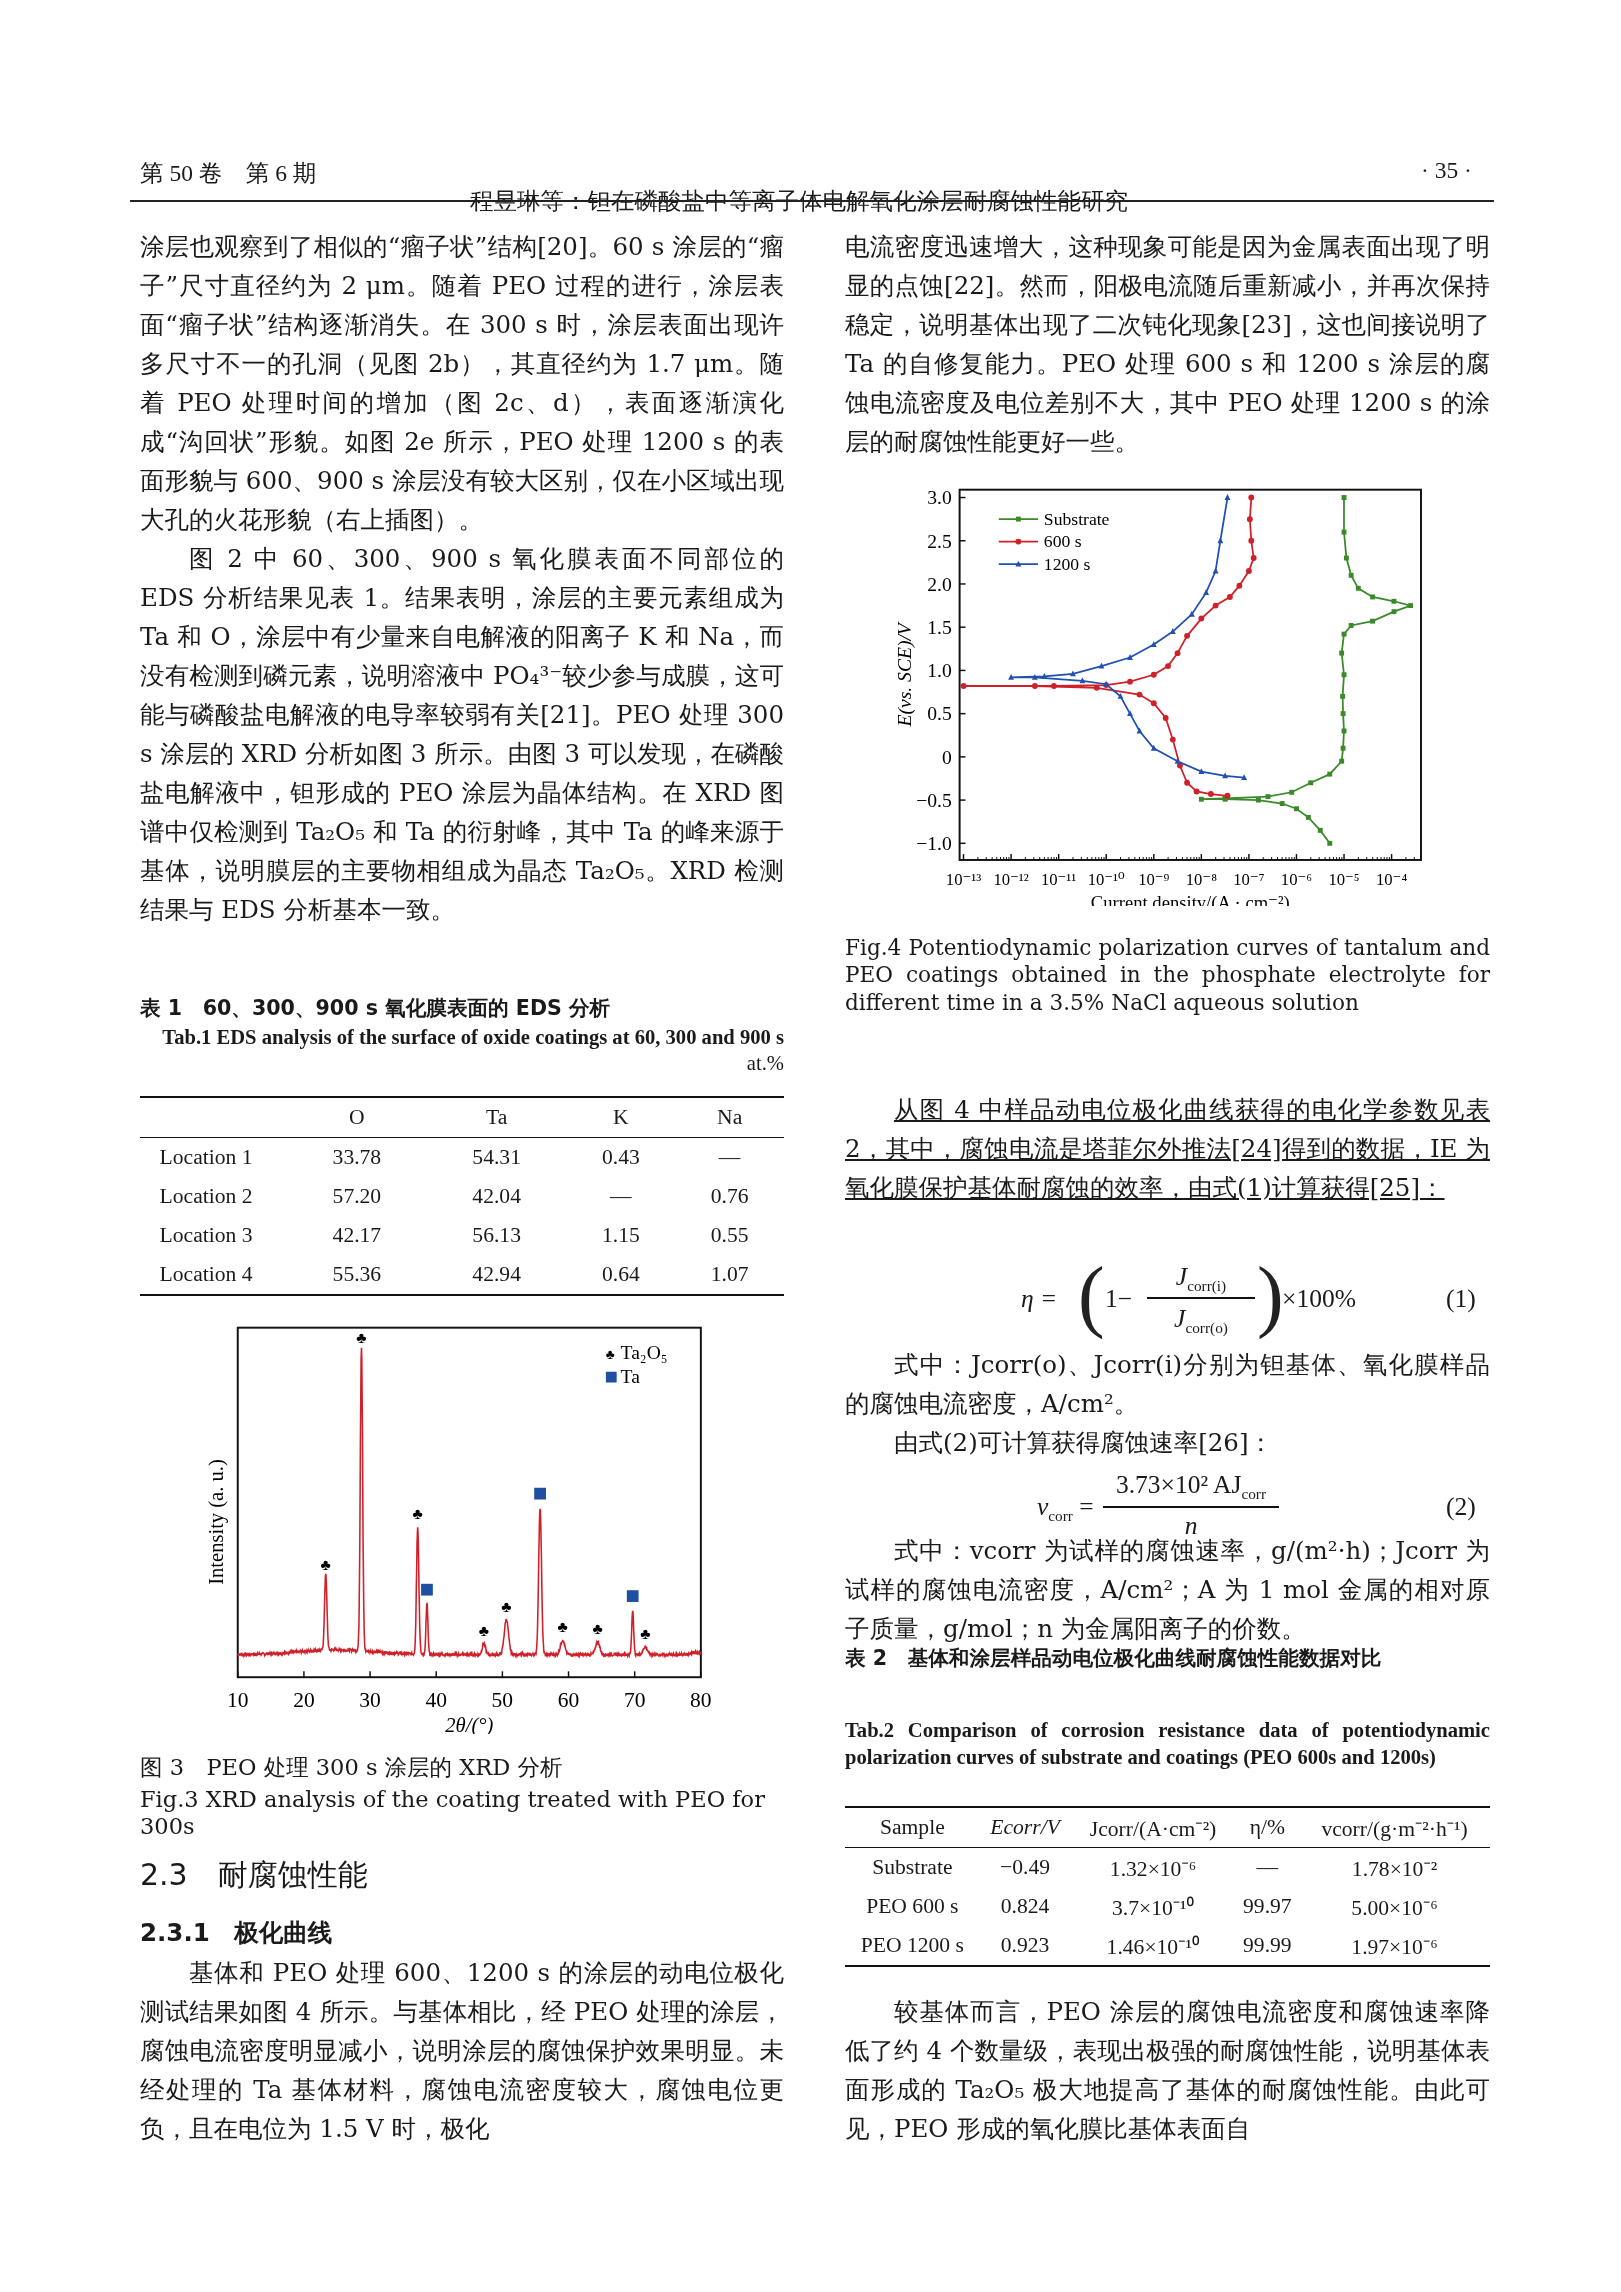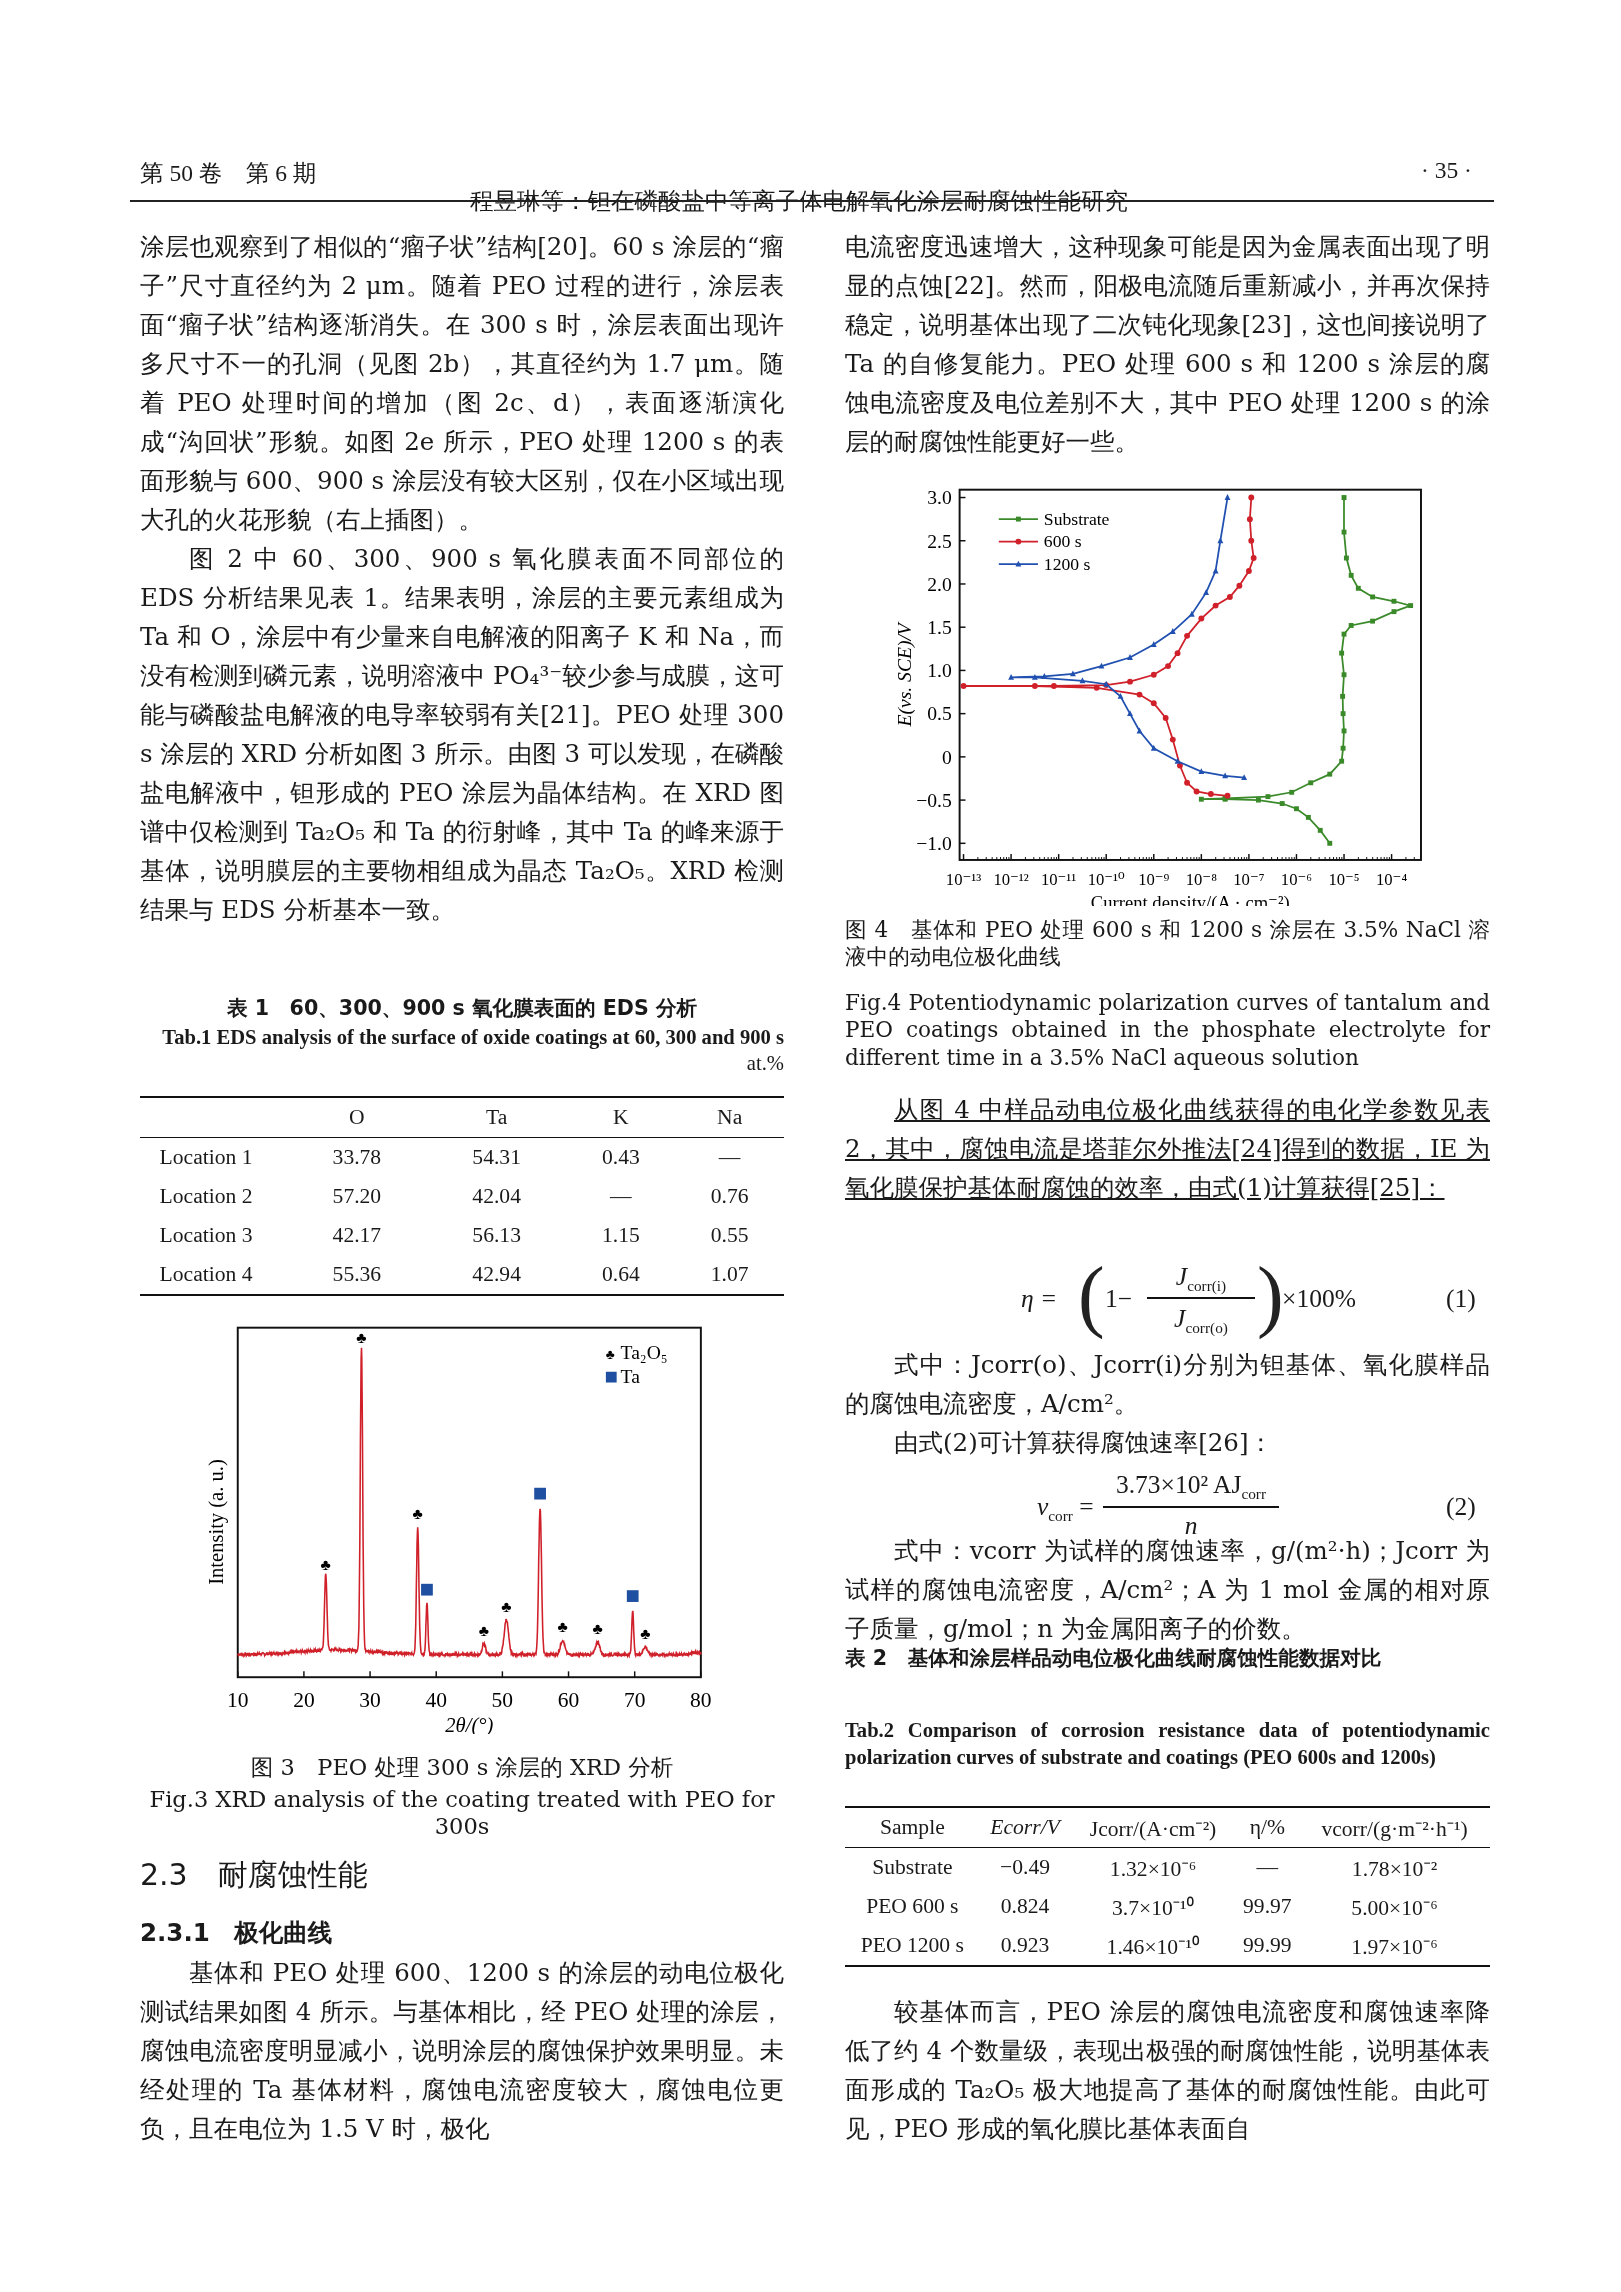--- a/index.html
+++ b/index.html
@@ -5,21 +5,21 @@
   html, body { margin:0; padding:0; background:#fff; }
   body { width:1621px; height:2293px; position:relative; overflow:hidden;
          font-family:"DejaVu Serif","Liberation Serif",serif; color:#1a1a1a; }
   .abs { position:absolute; }
   .hdr { top:157px; font-size:23.5px; font-family:"Liberation Serif","DejaVu Serif",serif; }
   .hdr-rule { position:absolute; left:130px; top:200px; width:1364px; height:2px; background:#222; }
   .col { position:absolute; font-size:24.5px; line-height:39px; text-align:justify; }
   .col p { margin:0; }
   .col .ind { text-indent:2em; }
   sup, sub { font-size:60%; line-height:0; }
-  .cap { position:absolute; text-align:center; font-size:21.6px; line-height:27.4px; }
+  .cap { position:absolute; text-align:left; font-size:21.6px; line-height:27.4px; }
   .capz { font-family:"DejaVu Sans","Liberation Sans",sans-serif; font-size:21.6px; }
   .bold { font-weight:bold; }
   table.t { border-collapse:collapse; font-family:"Liberation Serif",serif; font-size:21.6px; }
   table.t td, table.t th { font-weight:normal; text-align:center; padding:0; height:39px; }
   .rule-thick { border-top:2.9px solid #111; }
   .rule-thin { border-top:1.5px solid #111; }
   .h2 { position:absolute; font-family:"DejaVu Sans","Liberation Sans",sans-serif; font-size:30px; }
   .h3 { position:absolute; font-family:"DejaVu Sans","Liberation Sans",sans-serif; font-size:24.5px; font-weight:bold; }
   .eq { position:absolute; font-family:"Liberation Serif",serif; font-size:25.5px; }
   .i { font-style:italic; }
@@ -343,21 +343,20 @@
       <text x="165" y="51" font-size="18">Substrate</text>
       <line x1="119" y1="68" x2="159" y2="68" stroke="#d0202a" stroke-width="1.8"></line>
       <circle cx="139" cy="68" r="3" fill="#d0202a"></circle>
       <text x="165" y="74" font-size="18">600 s</text>
       <line x1="119" y1="91" x2="159" y2="91" stroke="#2050b0" stroke-width="1.8"></line>
       <polygon points="139,87.5 136,93.5 142,93.5" fill="#2050b0"></polygon>
       <text x="165" y="97" font-size="18">1200 s</text>
     </g>
 </svg>
 <div class="abs" style="left:845px; top:916px; width:645px; font-size:21.6px; line-height:27.4px; text-align:justify;">
-  <div>图 4　基体和 PEO 处理 600 s 和 1200 s 涂层在 3.5% NaCl 溶液中的动电位极化曲线</div>
   <div style="margin-top:18px;">Fig.4 Potentiodynamic polarization curves of tantalum and PEO coatings obtained in the phosphate electrolyte for different time in a 3.5% NaCl aqueous solution</div>
 </div>
 
 <div class="col" style="left:845px; top:1090px; width:645px;text-decoration:underline;">
   <p class="ind">从图 4 中样品动电位极化曲线获得的电化学参数见表 2，其中，腐蚀电流是塔菲尔外推法[24]得到的数据，IE 为氧化膜保护基体耐腐蚀的效率，由式(1)计算获得[25]：</p>
 </div>
 
 <div class="eq" style="left:980px; top:1255px; width:510px; height:88px;">
   <span class="abs i" style="left:41px; top:29px;">η =</span>
   <span class="abs" style="left:98px; top:-4.9px; font-size:80px; font-weight:100; color:#222;">(</span>

